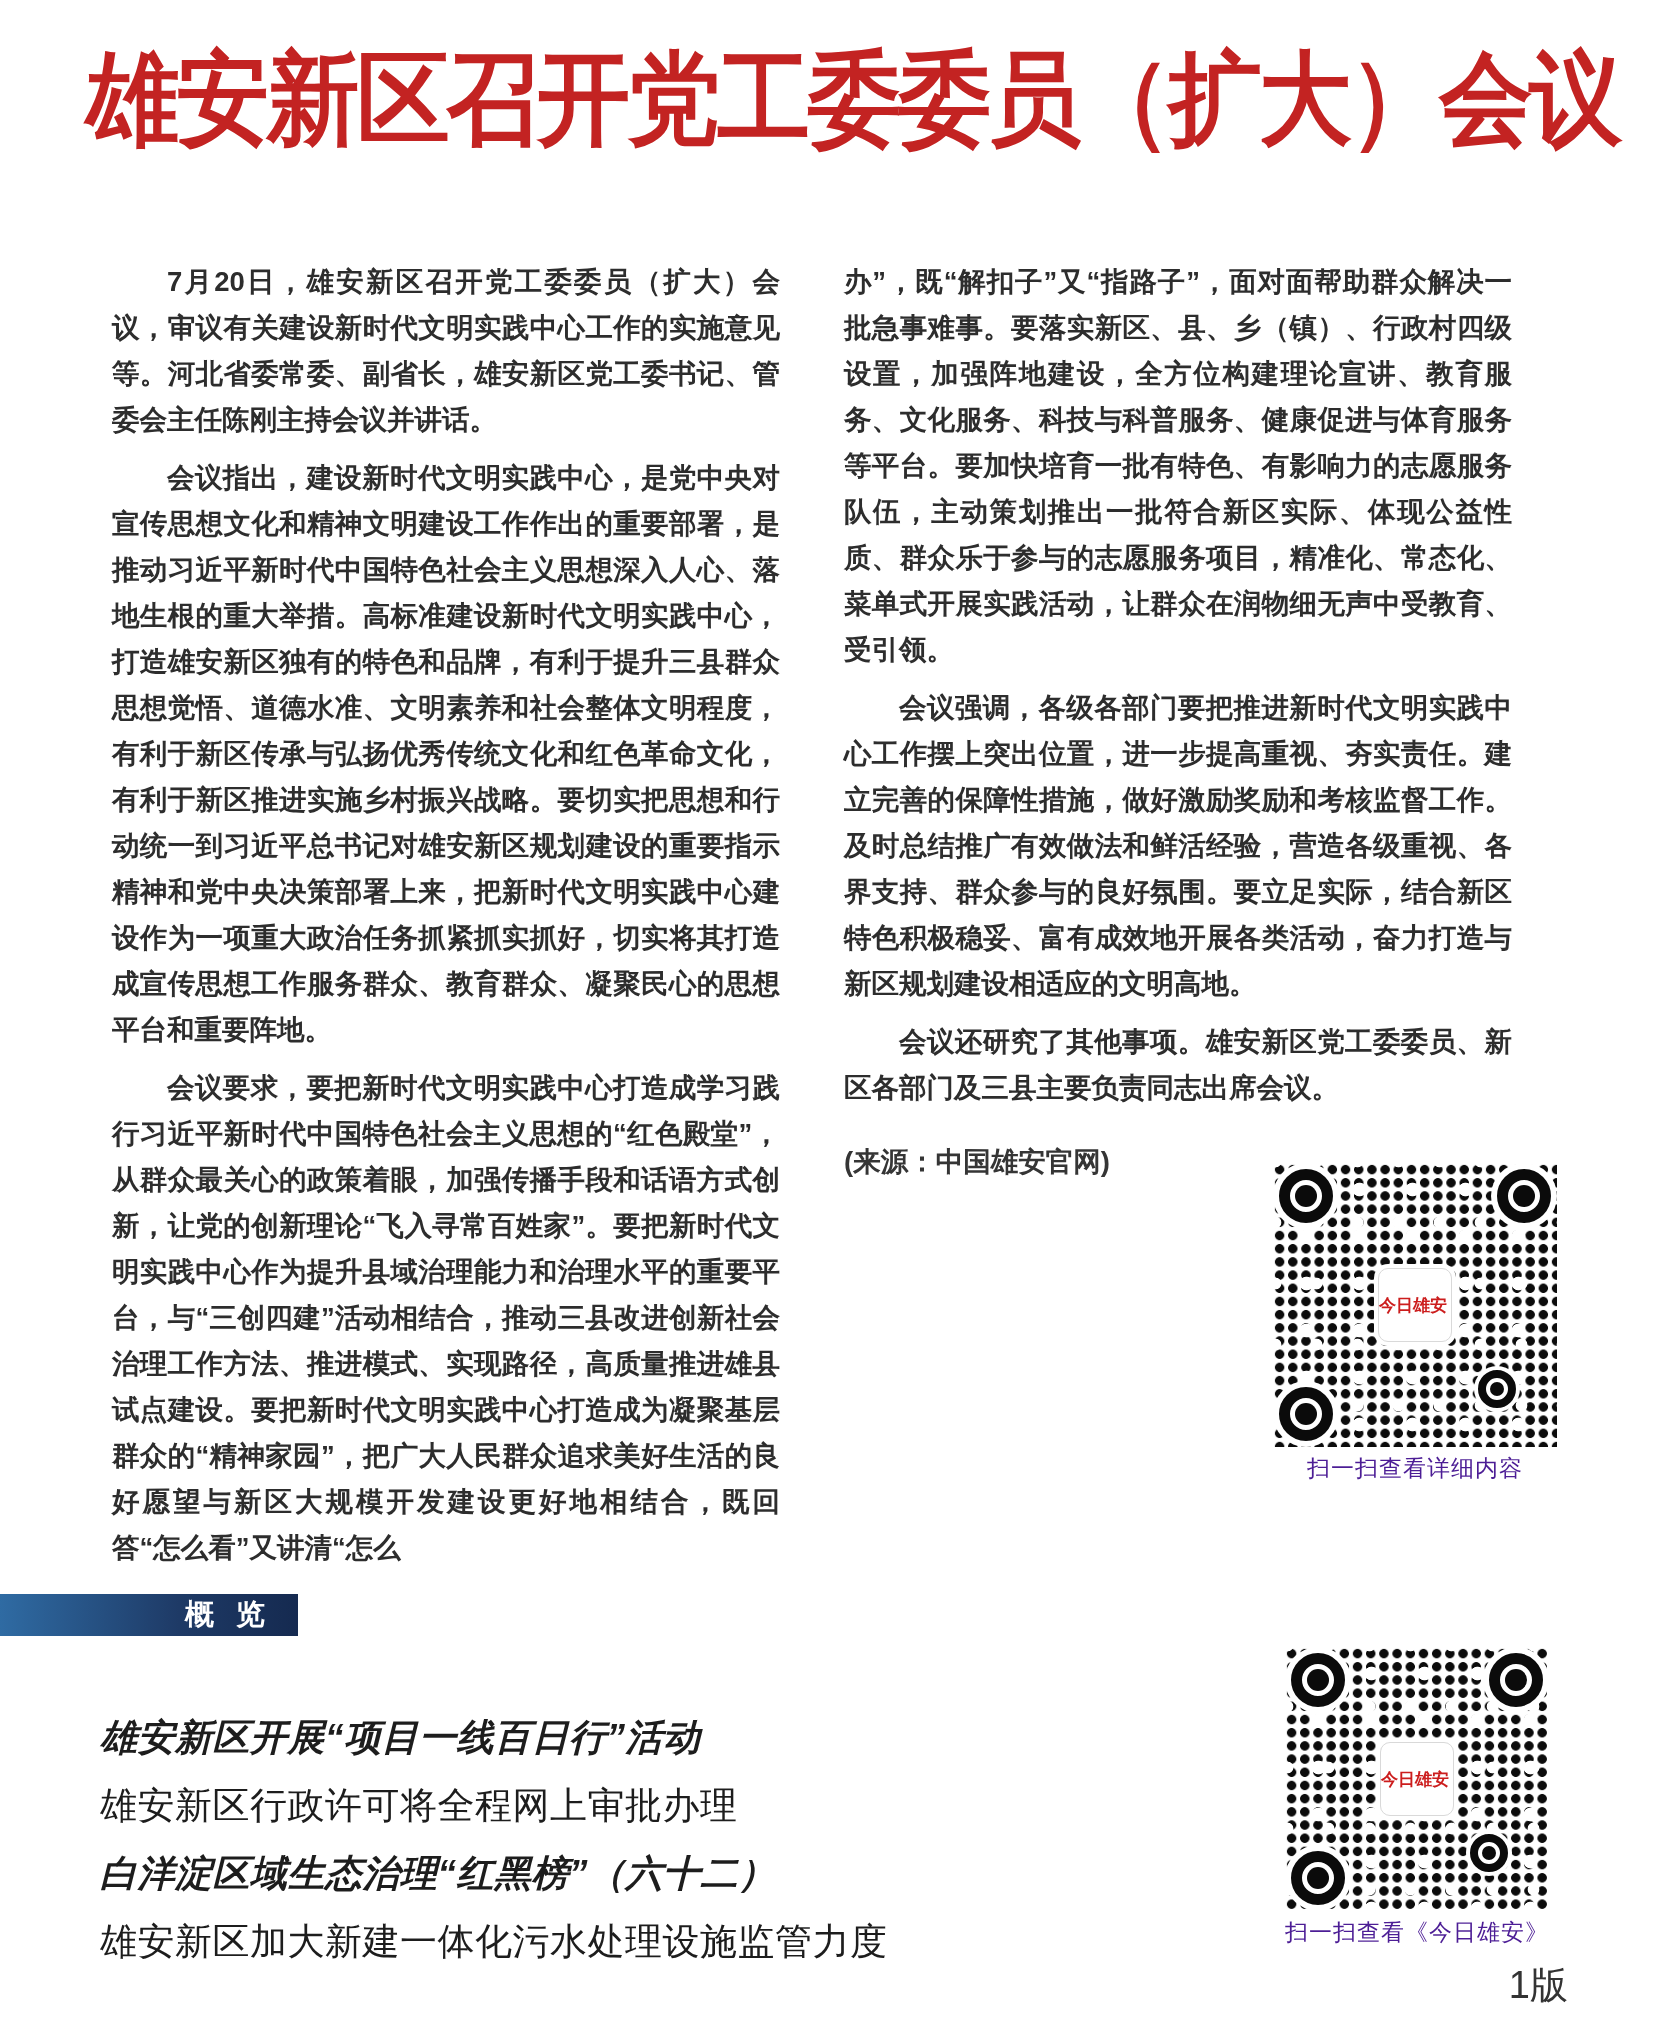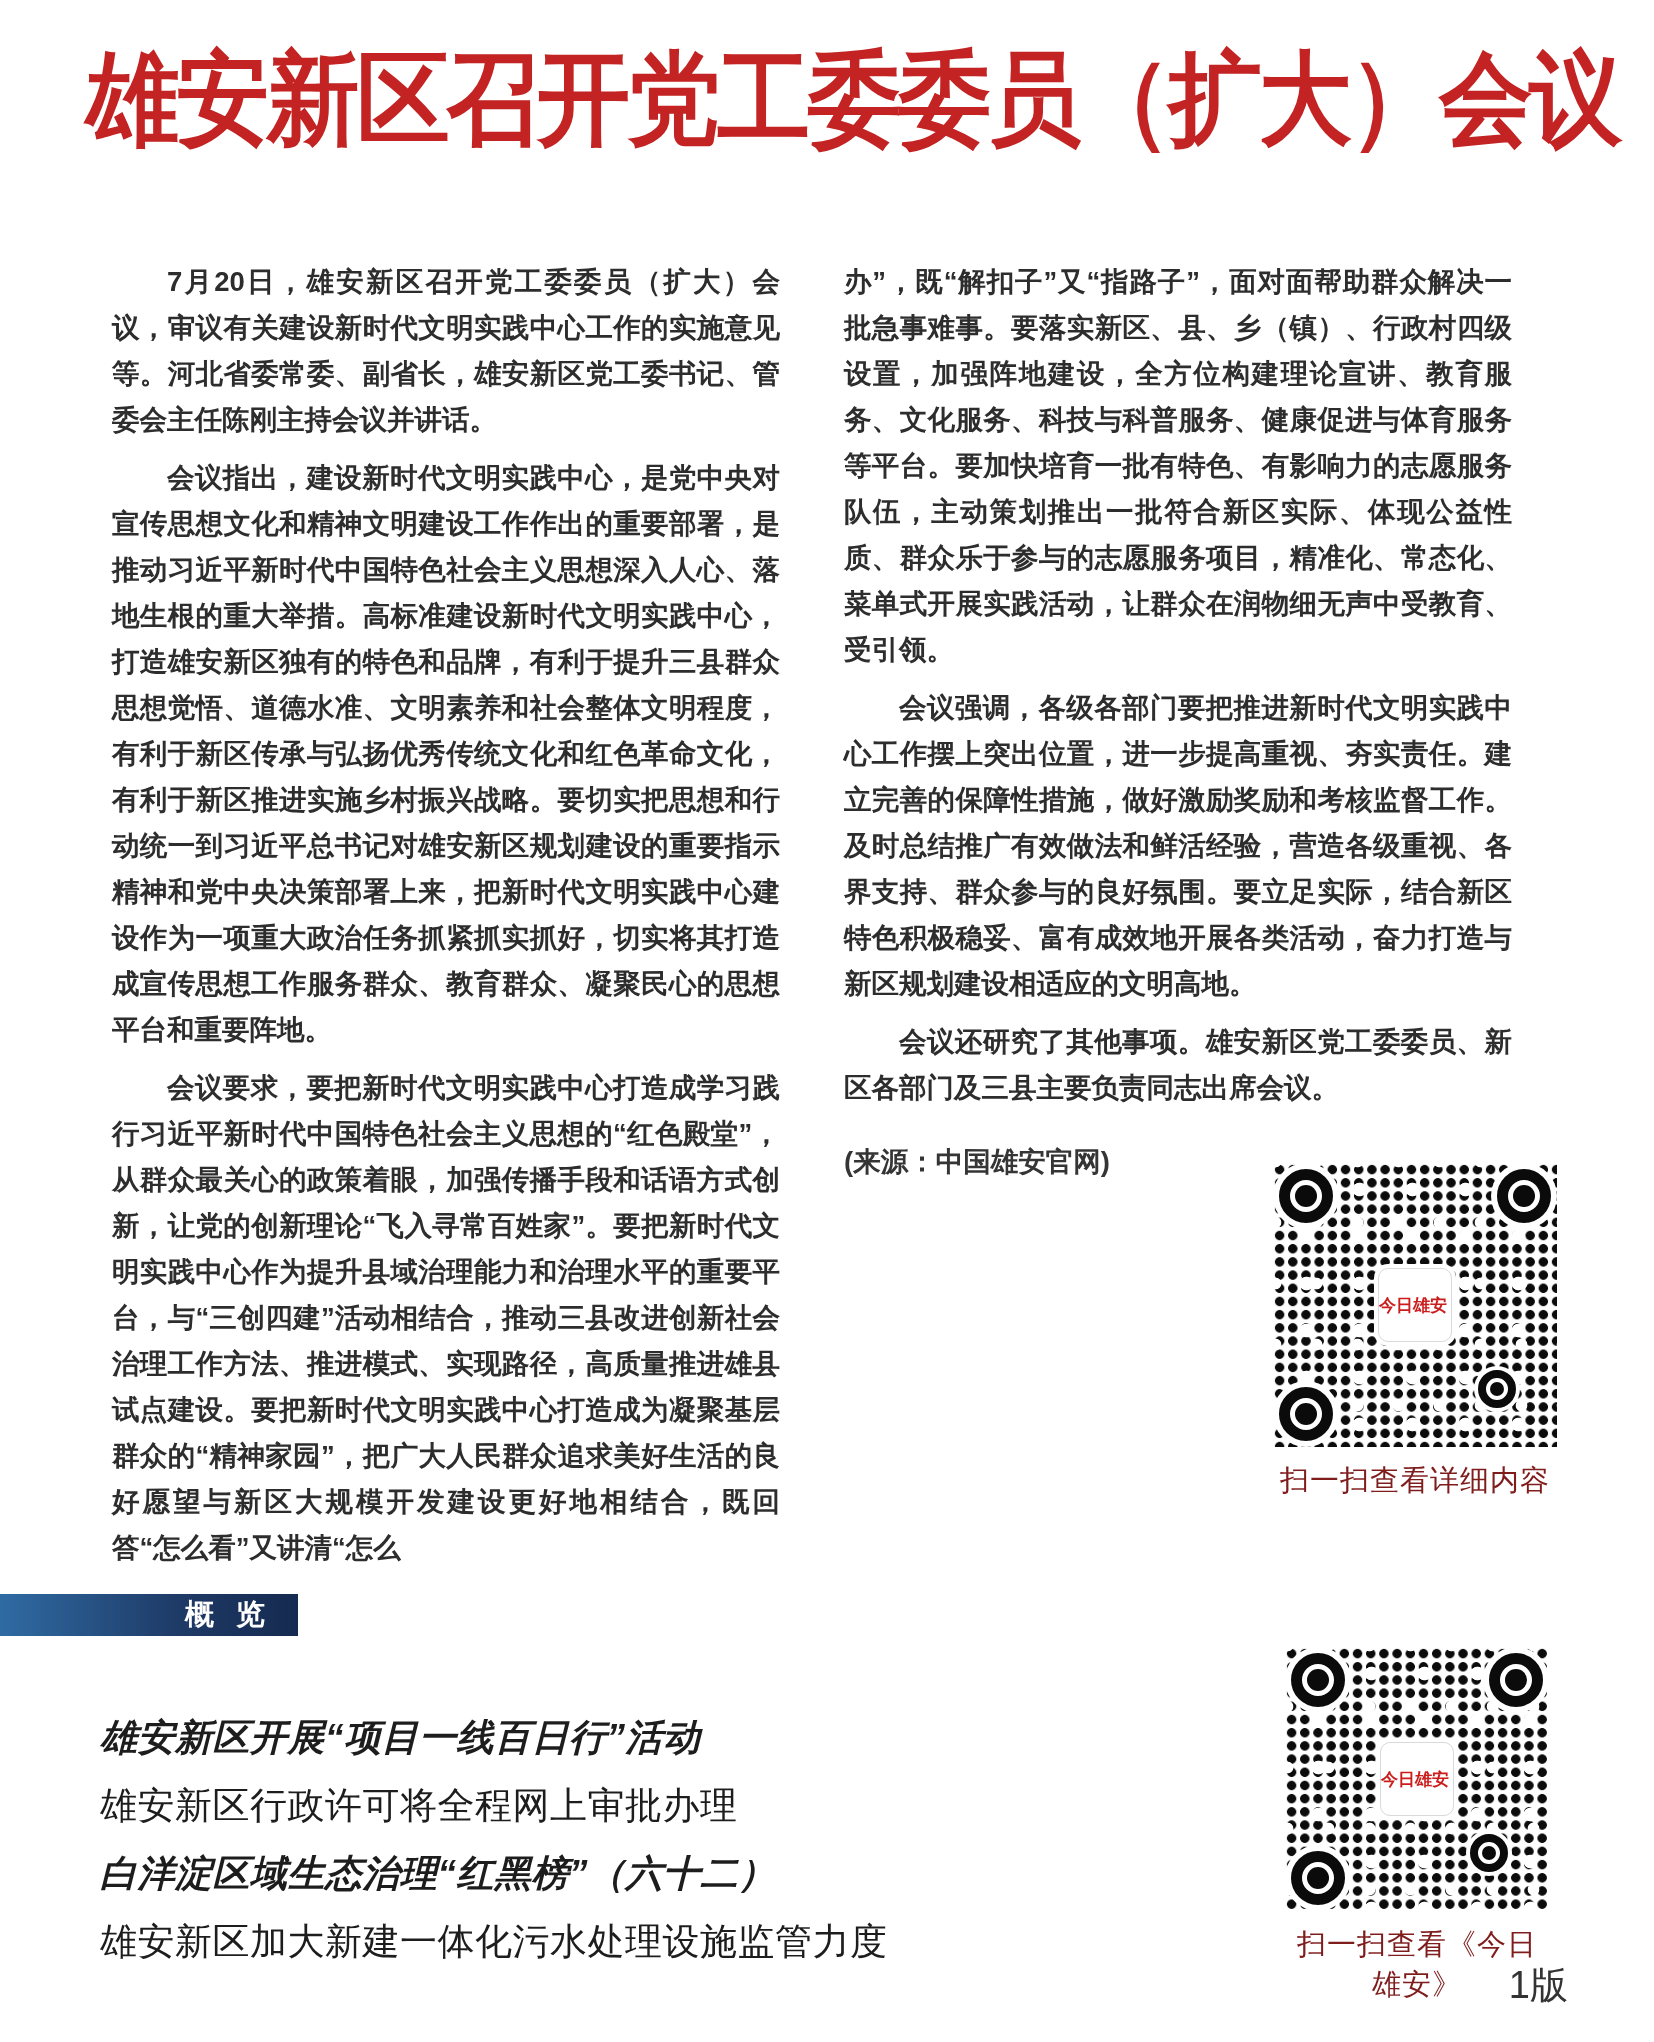--- a/index.html
+++ b/index.html
@@ -64,22 +64,22 @@
     position:absolute; left:50%; top:50%; transform:translate(-50%,-50%);
     width:72px; height:72px; background:#fff; border:1px solid #d9d9d9;
     border-radius:10px; box-shadow:0 0 0 4px #fff;
     display:flex; align-items:center; justify-content:flex-start;
   }
   .qr-center span{
     font-family:"Liberation Serif","DejaVu Serif",serif;
     font-size:17px; font-weight:bold; color:var(--qr-red,#cc1d1d); white-space:nowrap;
   }
   .qr-caption{
-    margin-top:13px; text-align:center; font-size:29px; letter-spacing:1px;
-    color:#7f1d1d;
+    margin-top:5px; text-align:center; font-size:23px; letter-spacing:1px;
+    color:#4c1d95;
   }
   
   .banner{
     position:absolute; left:0; top:1594px; width:298px; height:42px;
     box-sizing:border-box; padding-right:26px;
     background:linear-gradient(90deg, var(--banner-left,#2f6ba3) 0%, #1e3a66 60%, var(--banner-right,#152a50) 100%);
     display:flex; align-items:center; justify-content:flex-end;
   }
   .banner-label{
     color:#ffffff; font-weight:bold; font-size:29px; letter-spacing:7px;

